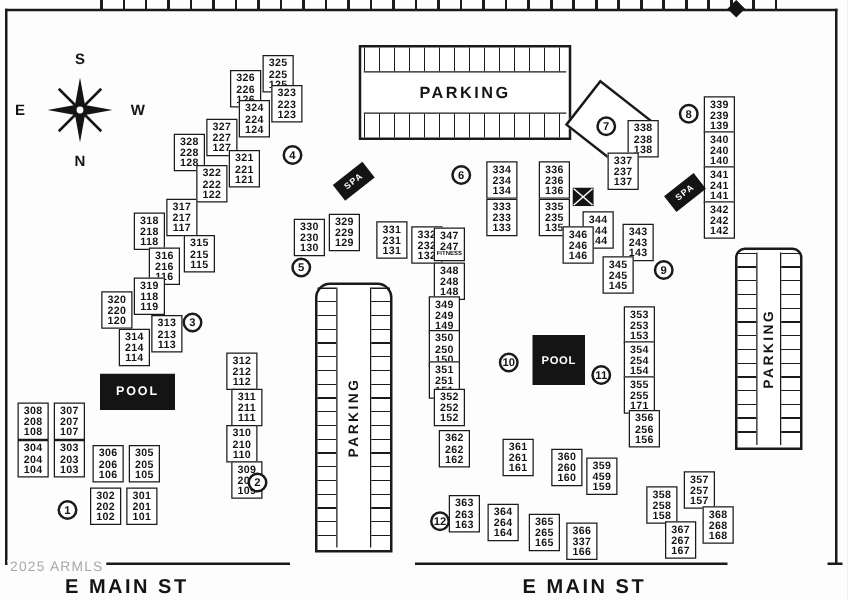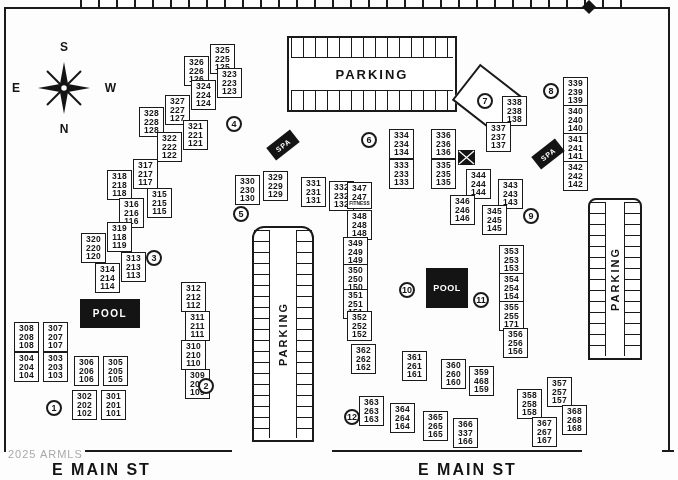--- a/index.html
+++ b/index.html
@@ -371,21 +371,21 @@
   <div class="stack" style="left:466px;top:169px">
       <span class="unit">344</span>
       <span class="unit">244</span>
       <span class="unit">144</span>
     </div>
   <div class="stack" style="left:498px;top:179px">
       <span class="unit">343</span>
       <span class="unit">243</span>
       <span class="unit">143</span>
     </div>
-  <div class="stack" style="left:450px;top:195px">
+  <div class="stack" style="left:450px;top:181px">
       <span class="unit">346</span>
       <span class="unit">246</span>
       <span class="unit">146</span>
     </div>
   <div class="stack" style="left:482px;top:205px">
       <span class="unit">345</span>
       <span class="unit">245</span>
       <span class="unit">145</span>
     </div>
 
@@ -451,21 +451,21 @@
       <span class="unit">261</span>
       <span class="unit">161</span>
     </div>
   <div class="stack" style="left:441px;top:359px">
       <span class="unit">360</span>
       <span class="unit">260</span>
       <span class="unit">160</span>
     </div>
   <div class="stack" style="left:469px;top:366px">
       <span class="unit">359</span>
-      <span class="unit">468</span>
+      <span class="unit">459</span>
       <span class="unit">159</span>
     </div>
   <div class="stack" style="left:359px;top:396px">
       <span class="unit">363</span>
       <span class="unit">263</span>
       <span class="unit">163</span>
     </div>
   <div class="stack" style="left:390px;top:403px">
       <span class="unit">364</span>
       <span class="unit">264</span>

